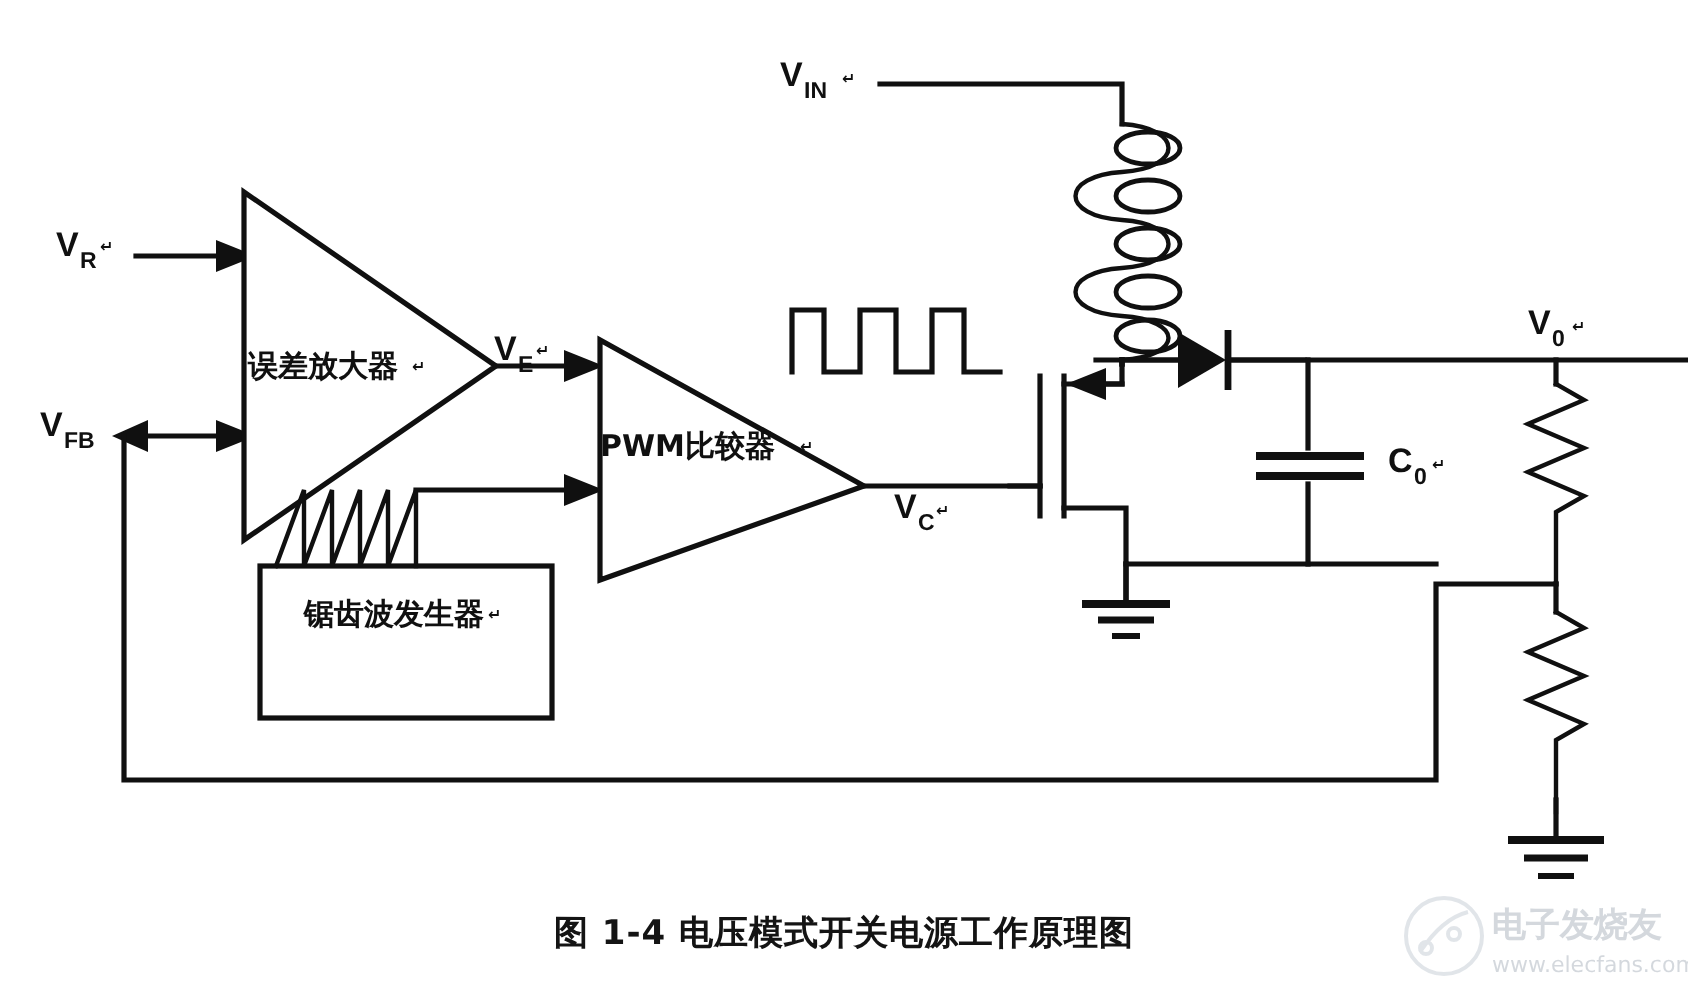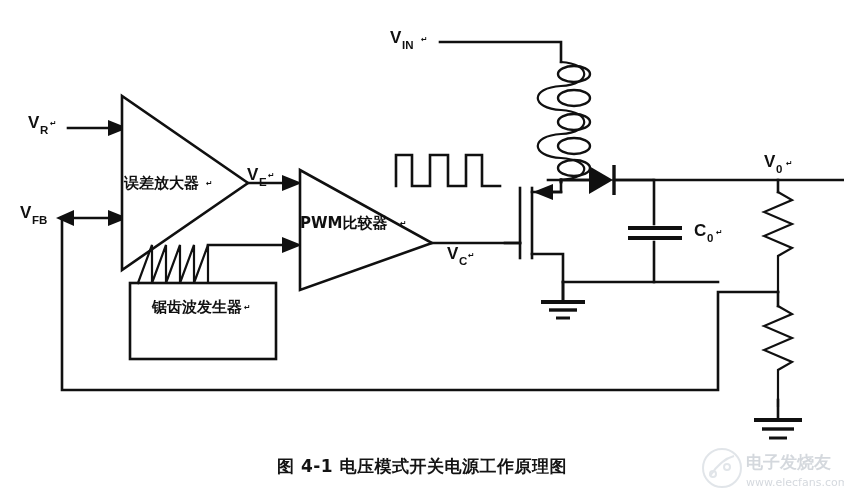--- a/index.html
+++ b/index.html
@@ -301,21 +301,21 @@
       <text class="lbl lbl-tiny" x="400" y="226">↵</text>
     </g>
 
     <g>
       <text class="lbl-cn" x="152" y="312">锯齿波发生器</text>
       <text class="lbl lbl-tiny" x="244" y="310">↵</text>
     </g>
 
   </svg>
 
-  <div class="caption">图 4-1 电压模式开关电源工作原理图</div>
+  <div class="caption">图 1-4 电压模式开关电源工作原理图</div>
 
   <svg id="watermark" viewBox="0 0 144 48">
     <g>
       <circle cx="22" cy="22" r="19" fill="none" stroke="#b9c2cc" stroke-width="2"></circle>
       <path d="M 10 30 C 18 18, 26 12, 34 10" fill="none" stroke="#b9c2cc" stroke-width="2"></path>
       <circle cx="13" cy="28" r="3" fill="none" stroke="#b9c2cc" stroke-width="2"></circle>
       <circle cx="27" cy="21" r="3" fill="none" stroke="#b9c2cc" stroke-width="2"></circle>
     </g>
     <text class="wm-text" x="46" y="22" font-size="17" font-weight="bold">电子发烧友</text>
     <text class="wm-text" x="46" y="40" font-size="11">www.elecfans.com</text>

